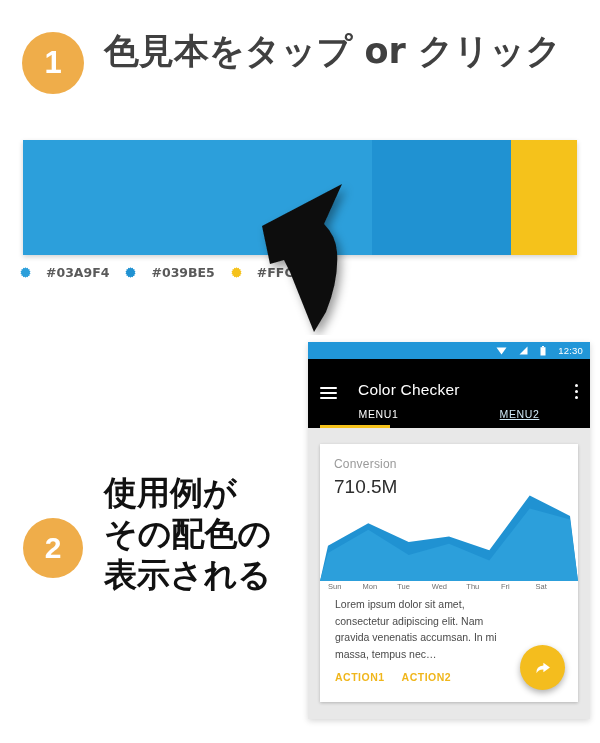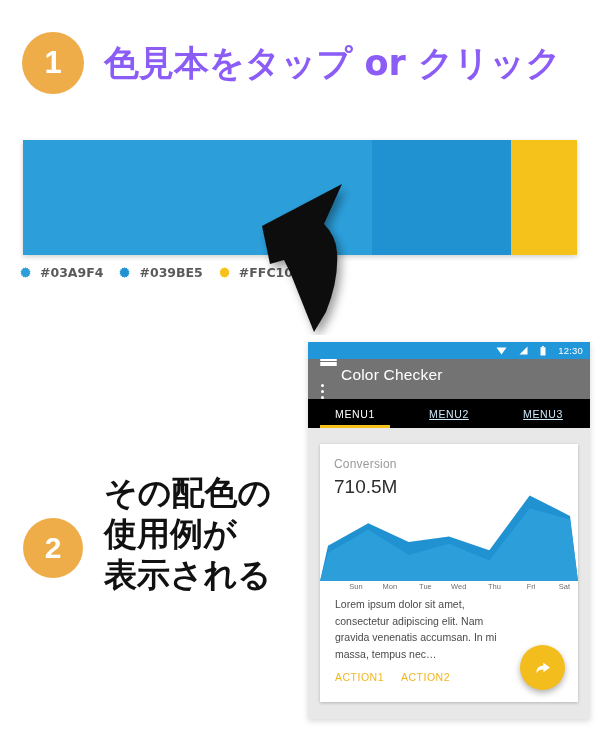--- a/index.html
+++ b/index.html
@@ -15,22 +15,22 @@
   .step-badge{
     position:absolute;border-radius:50%;
     background:#efad4a;color:#ffffff;
     display:flex;align-items:center;justify-content:center;
     font-weight:bold;
   }
   #badge1{left:22px;top:32px;width:62px;height:62px;font-size:31px;}
   #badge2{left:23px;top:518px;width:60px;height:60px;font-size:30px;}
 
   .step1-text{
-    position:absolute;left:104px;top:40px;
-    font-size:35px;font-weight:bold;color:#8b5cf6;
+    position:absolute;left:104px;top:28px;
+    font-size:35px;font-weight:bold;color:#404040;
     letter-spacing:0px;white-space:nowrap;
     font-family:"DejaVu Sans","Liberation Sans",sans-serif;
   }
   .step2-text{
     position:absolute;left:104px;top:472px;
     font-size:33px;font-weight:bold;color:#111111;
     line-height:41px;
     font-family:"DejaVu Sans","Liberation Sans",sans-serif;
   }
   .step2-text div{white-space:nowrap;}
@@ -42,21 +42,21 @@
     box-shadow:0 2px 5px rgba(0,0,0,.18);
   }
   .colorbar .seg{height:100%;}
 
   .swatch-legend{
     position:absolute;left:20px;top:265px;
     display:flex;align-items:center;gap:16px;
     font-size:12.5px;color:#5a5a5a;font-weight:bold;
     font-family:"DejaVu Sans","Liberation Sans",sans-serif;
   }
-  .swatch-item{display:flex;align-items:center;gap:9px;}
+  .swatch-item{display:flex;align-items:center;gap:15px;}
   .gear-dot{width:11px;height:11px;display:block;}
 
   
   .cursor-arrow{position:absolute;left:240px;top:160px;width:120px;height:175px;}
 
   
   .mock{
     position:absolute;left:308px;top:342px;width:282px;height:377px;
     background:#e8e8e8;
     box-shadow:0 2px 6px rgba(0,0,0,.16);
@@ -65,22 +65,22 @@
   .statusbar{
     height:17px;background:#2196d8;
     display:flex;align-items:center;justify-content:flex-end;
     padding-right:7px;gap:12px;
     color:#ffffff;font-size:9px;
   }
   .sb-icon{display:block;}
   .sb-time{font-size:9.5px;letter-spacing:.2px;}
 
   .appbar{
-    height:40px;background:#737373;
-    display:flex;align-items:flex-start;padding:0 12px;flex-direction:column;
+    height:40px;background:#000000;
+    display:flex;align-items:flex-end;padding:0 12px;
   }
   .hamburger{width:17px;height:12px;display:flex;flex-direction:column;justify-content:space-between;}
   .hamburger span{display:block;height:2px;background:#ffffff;border-radius:1px;}
   .app-title{
     color:#ffffff;font-size:15.5px;margin-left:21px;flex:1;
     font-weight:normal;letter-spacing:.2px;
   }
   .overflow-dots{width:4px;display:flex;flex-direction:column;gap:3px;align-items:center;}
   .overflow-dots i{width:3px;height:3px;background:#ffffff;border-radius:50%;display:block;}
 
@@ -106,30 +106,30 @@
   .card-metric{padding:13px 0 0 14px;}
   .metric-label{font-size:12px;color:#9a9a9a;letter-spacing:.2px;}
   .metric-value{font-size:19px;color:#2d2d2d;line-height:30px;margin-top:1px;font-weight:normal;}
   .chart-wrap{position:absolute;left:0;top:44px;width:258px;height:93px;}
   .chart-svg{display:block;width:258px;height:93px;}
   .day-axis{
     position:absolute;left:0;top:138px;width:258px;
     display:flex;font-size:7.5px;color:#6f6f6f;padding:0 8px;
     box-sizing:border-box;
   }
-  .day-axis span{flex:1;text-align:right;}
+  .day-axis span{flex:1;text-align:left;}
   .card-body{
     position:absolute;left:0;top:152px;width:212px;padding:0 15px;
     box-sizing:border-box;font-size:10.5px;line-height:16.5px;color:#4a4a4a;
   }
   .card-actions{
     position:absolute;left:15px;bottom:19px;display:flex;gap:17px;
   }
   .action-btn{
-    color:#f0b61c;font-size:10.5px;letter-spacing:.5px;font-weight:normal;
+    color:#f0b61c;font-size:10.5px;letter-spacing:.5px;font-weight:bold;
     background:none;border:none;padding:0;cursor:pointer;
     font-family:"Liberation Sans",sans-serif;
   }
   .fab{
     position:absolute;right:13px;bottom:12px;width:45px;height:45px;
     border-radius:50%;background:#f4bd1e;
     box-shadow:0 3px 6px rgba(0,0,0,.3);
     display:flex;align-items:center;justify-content:center;
   }
 </style>
@@ -176,22 +176,22 @@
         <feDropShadow dx="4" dy="5" stdDeviation="5" flood-color="#000000" flood-opacity="0.38"></feDropShadow>
       </filter>
     </defs>
     <path filter="url(#cshadow)" fill="#101010" d="M22 66 L102 24 L84 64 Q96 76 97 92 Q99 120 86 152 L74 172 L62 142 L50 112 L44 100 L30 104 Z"></path>
   </svg>
 
   <div class="step-badge" id="badge2" style="background: rgb(239, 173, 74);">
     <span>2</span>
   </div>
   <div class="step2-text">
+    <div>使用例が</div>
     <div>その配色の</div>
-    <div>使用例が</div>
     <div>表示される</div>
   </div>
 
   <div class="mock">
 
     <div class="statusbar">
       <svg class="sb-icon" width="11" height="9" viewBox="0 0 11 9">
         <path d="M0.5 1.5 L10.5 1.5 L5.5 8.5 Z" fill="#ffffff"></path>
       </svg>
       <svg class="sb-icon" width="9" height="9" viewBox="0 0 9 9">
@@ -214,21 +214,20 @@
       <div class="overflow-dots">
         <i></i>
           <i></i>
           <i></i>
       </div>
     </div>
 
     <div class="tabs">
       <div class="tab">MENU1</div>
       <div class="tab inactive">MENU2</div>
-      <div class="tab inactive">MENU3</div>
       <div class="tab-underline"></div>
     </div>
 
     <div class="card">
       <div class="card-metric">
         <div class="metric-label">Conversion</div>
         <div class="metric-value">710.5M</div>
       </div>
 
       <div class="chart-wrap">

